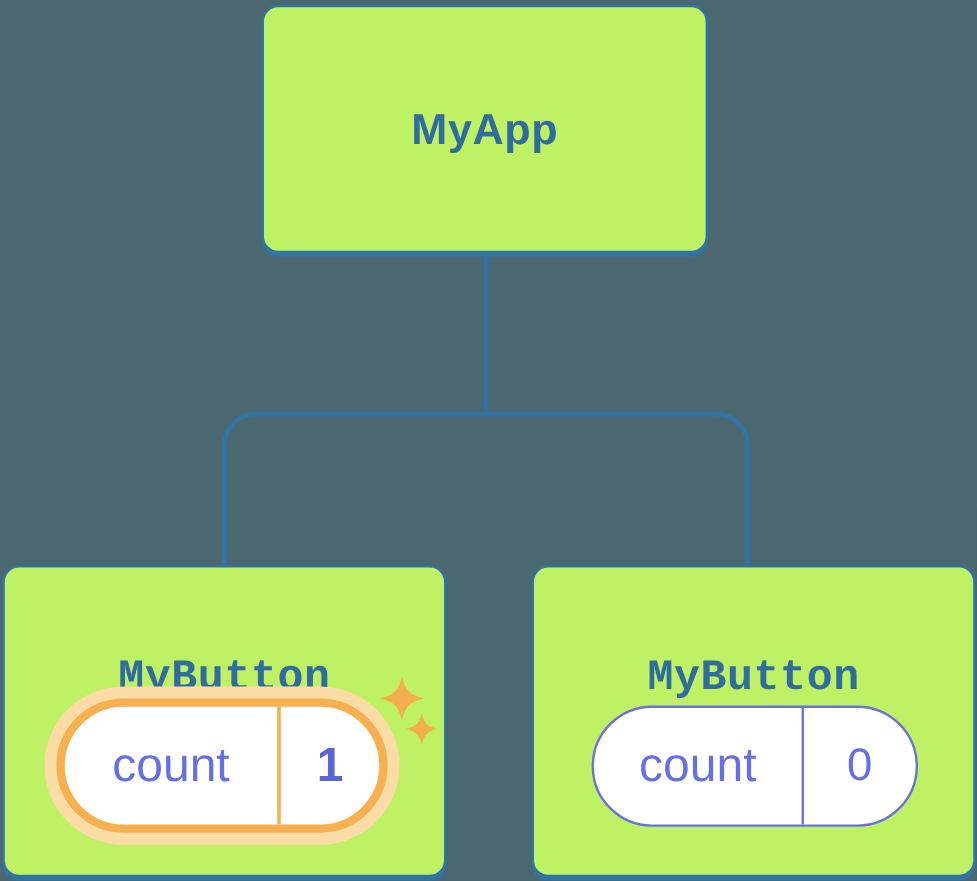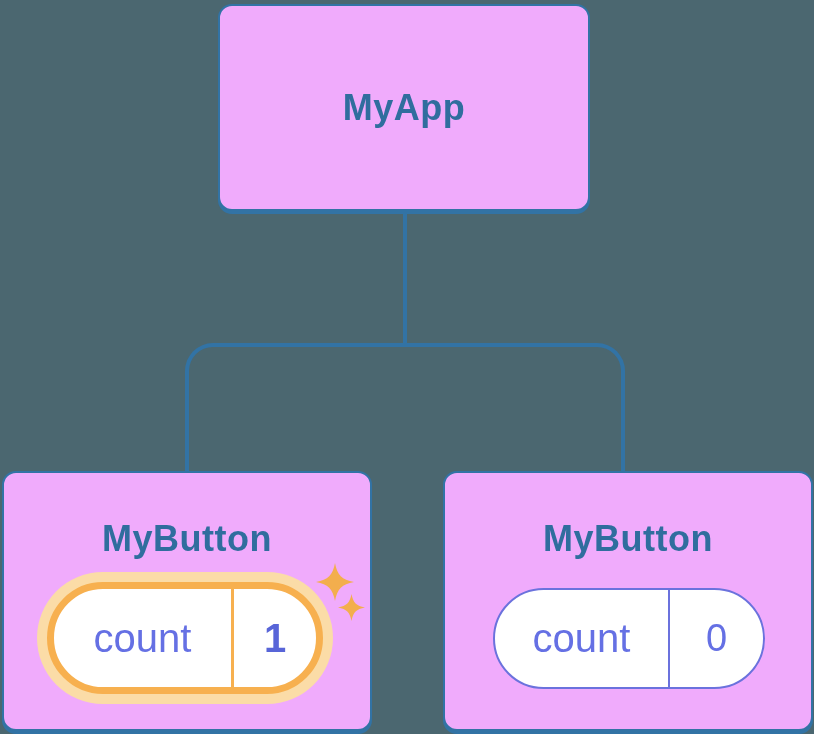--- a/index.html
+++ b/index.html
@@ -21,21 +21,21 @@
   }
   #canvas{
     position:relative;
     width:814px;
     height:734px;
     background:var(--background);
     overflow:hidden;
   }
   .node{
     position:absolute;
-    background:#f0abfc;
+    background:#bef264;
     border:2px solid var(--node-border);
     border-radius:14px;
     box-shadow:0 3px 0 0 var(--node-border);
     box-sizing:border-box;
     text-align:right;
   }
   .node-root{
     left:218px; top:4px; width:372px; height:207px;
     display:flex; align-items:center; justify-content:center;
   }
@@ -61,24 +61,25 @@
     border-radius:28px 28px 0 0;
     box-sizing:border-box;
   }
   .node-child{
     top:471px; width:370px; height:260px;
   }
   .node-child-left{ left:2px; }
   .node-child-right{ left:443px; }
   .child-title{
     position:absolute;
-    left:0; top:519px;
+    left:0; top:545px;
     width:100%;
     text-align:center;
     line-height:40px;
+    font-family:Liberation Mono, monospace;
   }
   .child-title.left{ left:2px; width:370px; }
   .child-title.right{ left:443px; width:370px; }
   
   .pill-halo{
     position:absolute;
     left:37px; top:572px;
     width:296px; height:132px;
     background:var(--highlight-halo);
     border-radius:999px;

